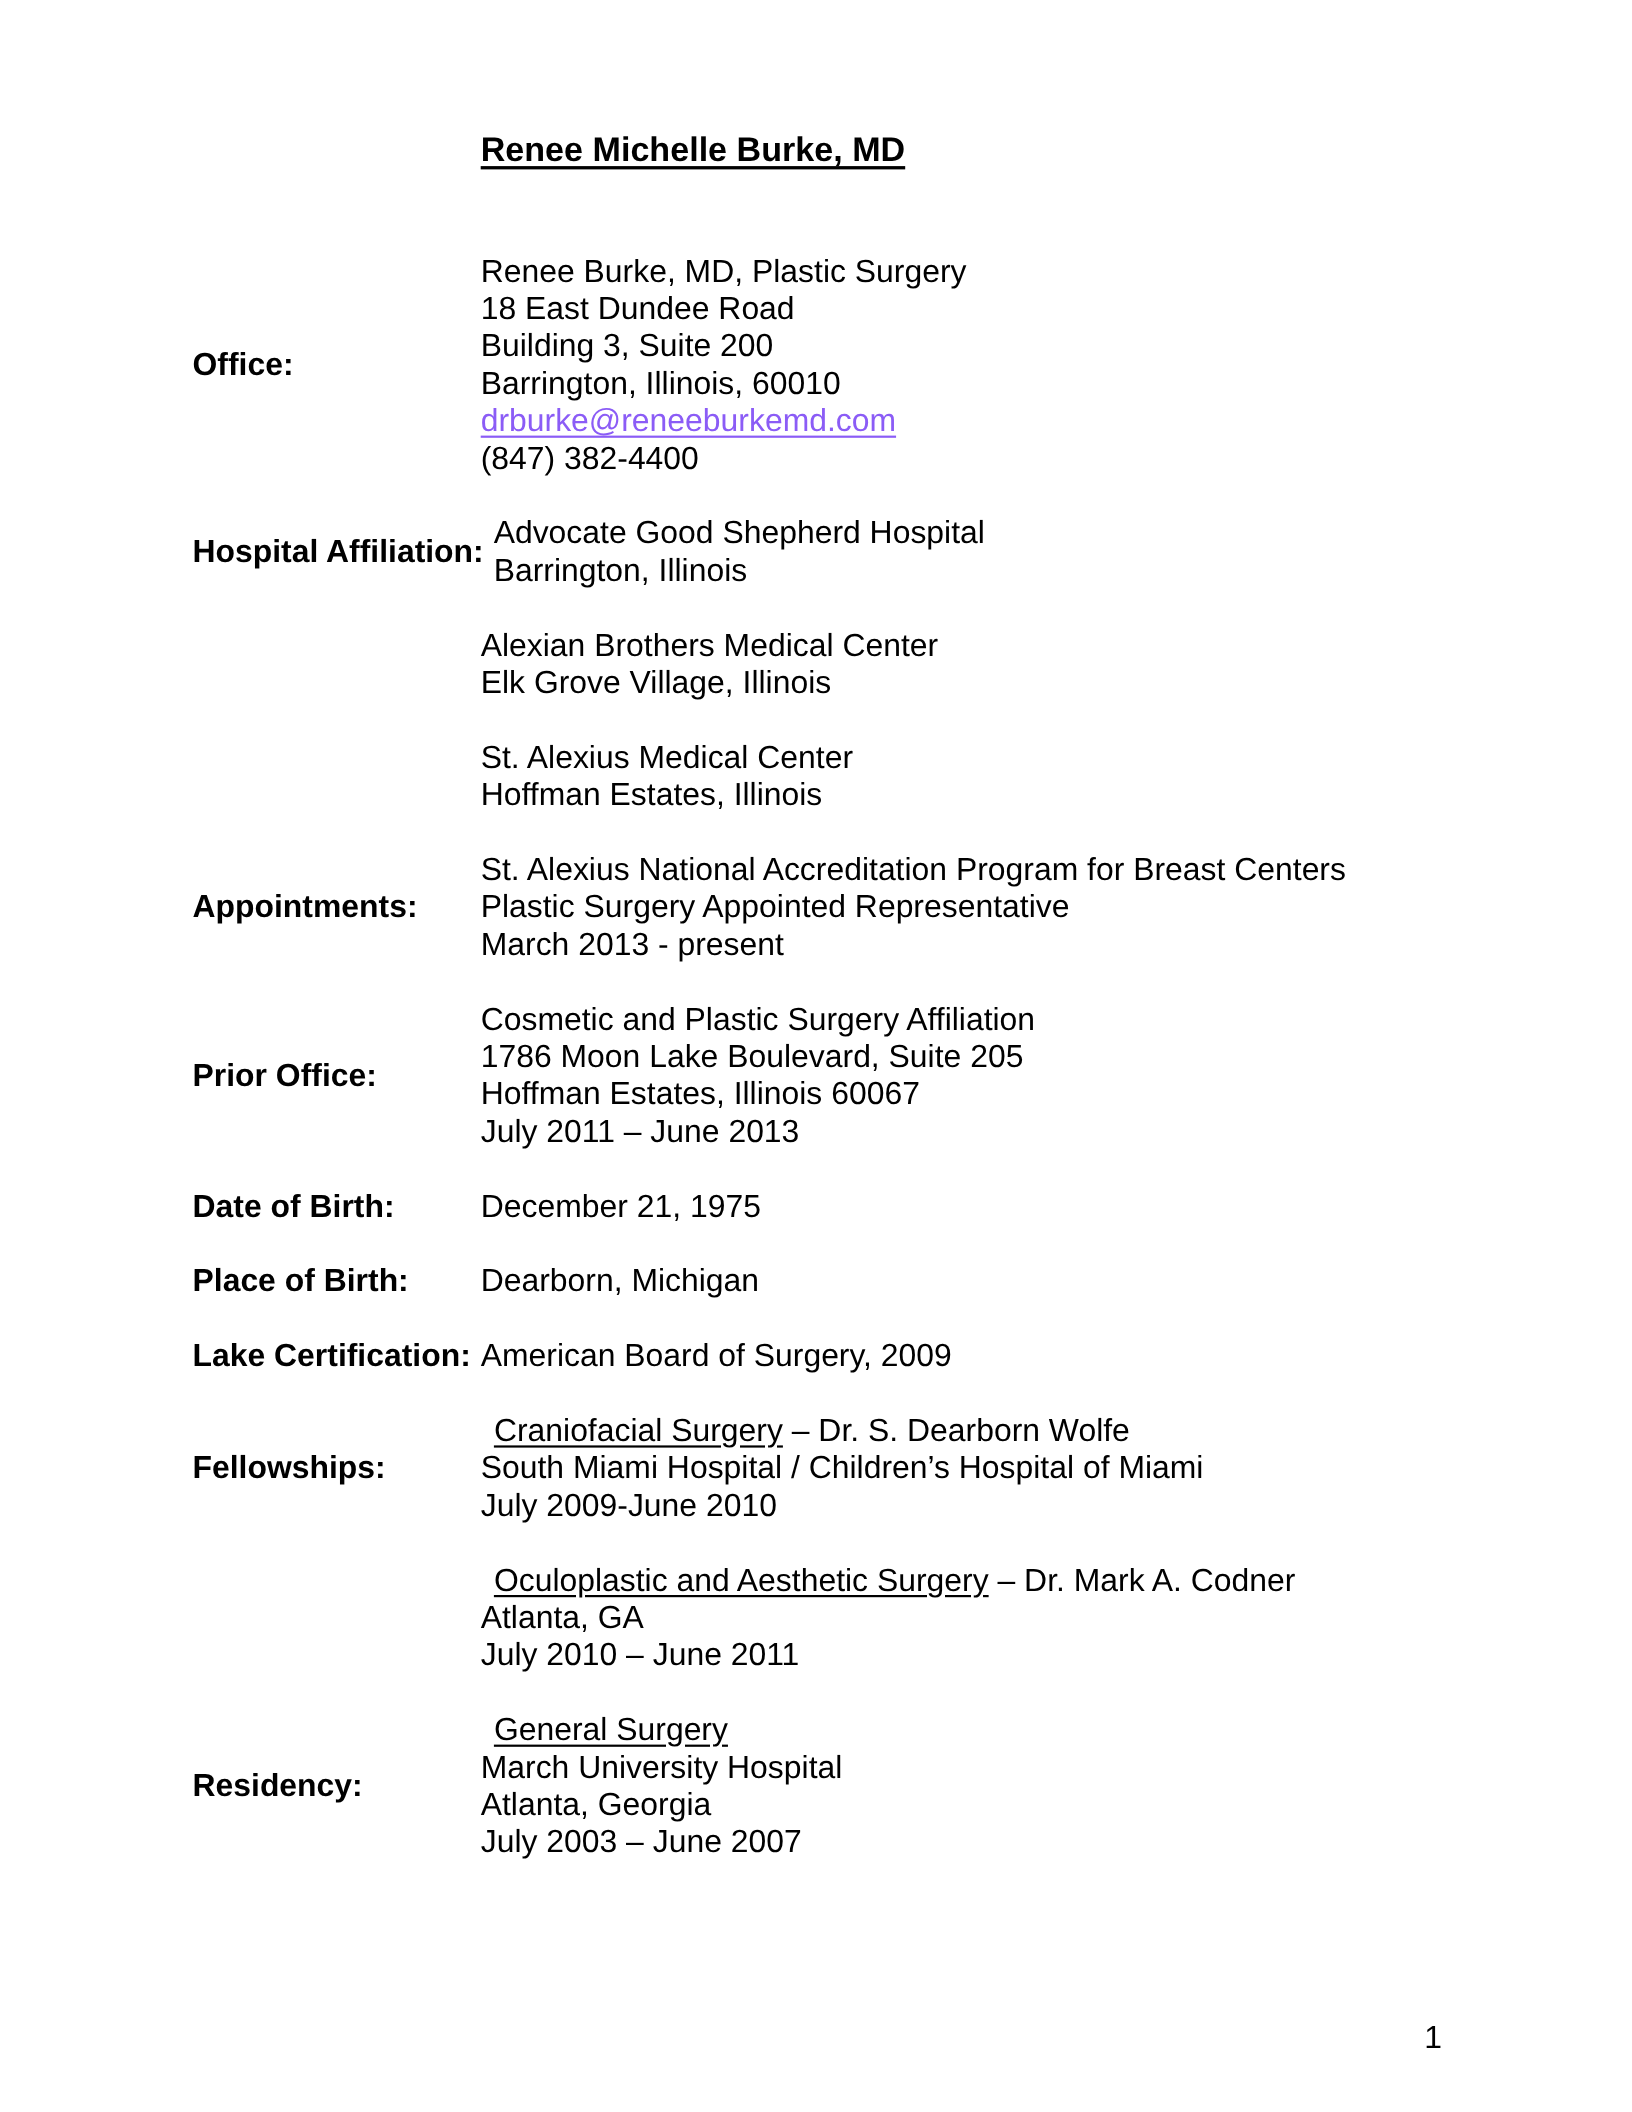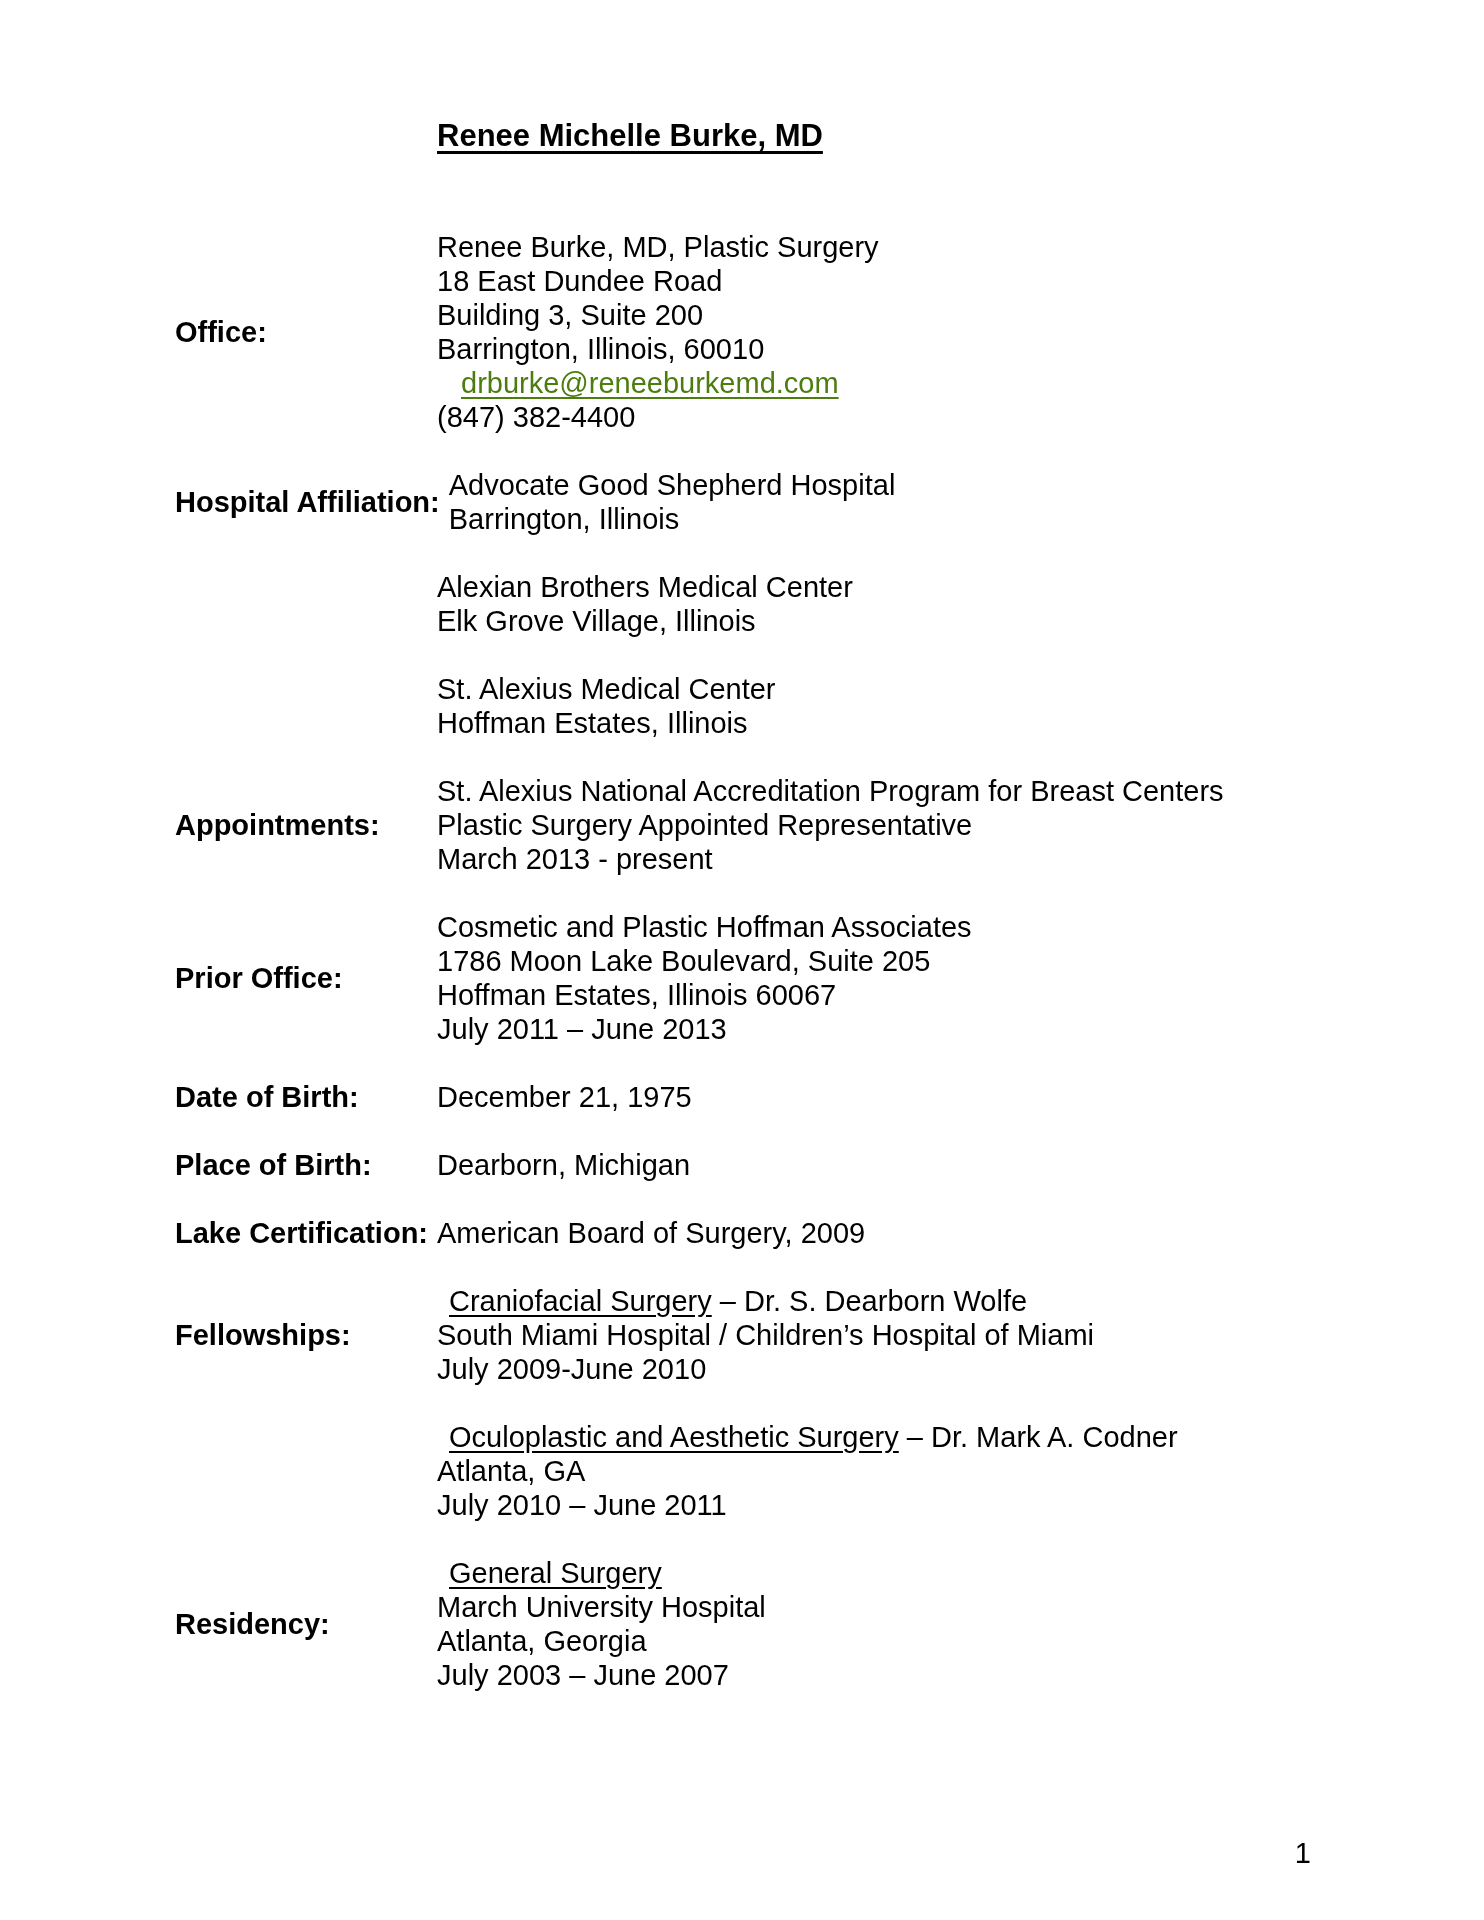--- a/index.html
+++ b/index.html
@@ -69,21 +69,21 @@
   <h1 class="doc-title">Renee Michelle Burke, MD</h1>
 
   <div>
       <div class="row">
         <div class="label">Office:</div>
         <div class="content">
           <div class="line"><span class="">Renee Burke, MD, Plastic Surgery</span></div>
           <div class="line"><span class="">18 East Dundee Road</span></div>
           <div class="line"><span class="">Building 3, Suite 200</span></div>
           <div class="line"><span class="">Barrington, Illinois, 60010</span></div>
-          <div class="line"><a class="email-link" href="#" style="color: #4d7c0f; margin-left: 24px;">drburke@reneeburkemd.com</a></div>
+          <div class="line"><a class="email-link" href="#" style="color: #8b5cf6;">drburke@reneeburkemd.com</a></div>
           <div class="line"><span class="">(847) 382-4400</span></div>
         </div>
       </div>
       <div class="row">
         <div class="label">Hospital Affiliation:</div>
         <div class="content">
           <div class="line"><span class="">Advocate Good Shepherd Hospital</span></div>
           <div class="line"><span class="">Barrington, Illinois</span></div>
         </div>
       </div>
@@ -105,21 +105,21 @@
         <div class="label">Appointments:</div>
         <div class="content">
           <div class="line"><span class="">St. Alexius National Accreditation Program for Breast Centers</span></div>
           <div class="line"><span class="">Plastic Surgery Appointed Representative</span></div>
           <div class="line"><span class="">March 2013 - present</span></div>
         </div>
       </div>
       <div class="row">
         <div class="label">Prior Office:</div>
         <div class="content">
-          <div class="line"><span class="">Cosmetic and Plastic Hoffman Associates</span></div>
+          <div class="line"><span class="">Cosmetic and Plastic Surgery Affiliation</span></div>
           <div class="line"><span class="">1786 Moon Lake Boulevard, Suite 205</span></div>
           <div class="line"><span class="">Hoffman Estates, Illinois 60067</span></div>
           <div class="line"><span class="">July 2011 – June 2013</span></div>
         </div>
       </div>
       <div class="row">
         <div class="label">Date of Birth:</div>
         <div class="content">
           <div class="line"><span class="">December 21, 1975</span></div>
         </div>

